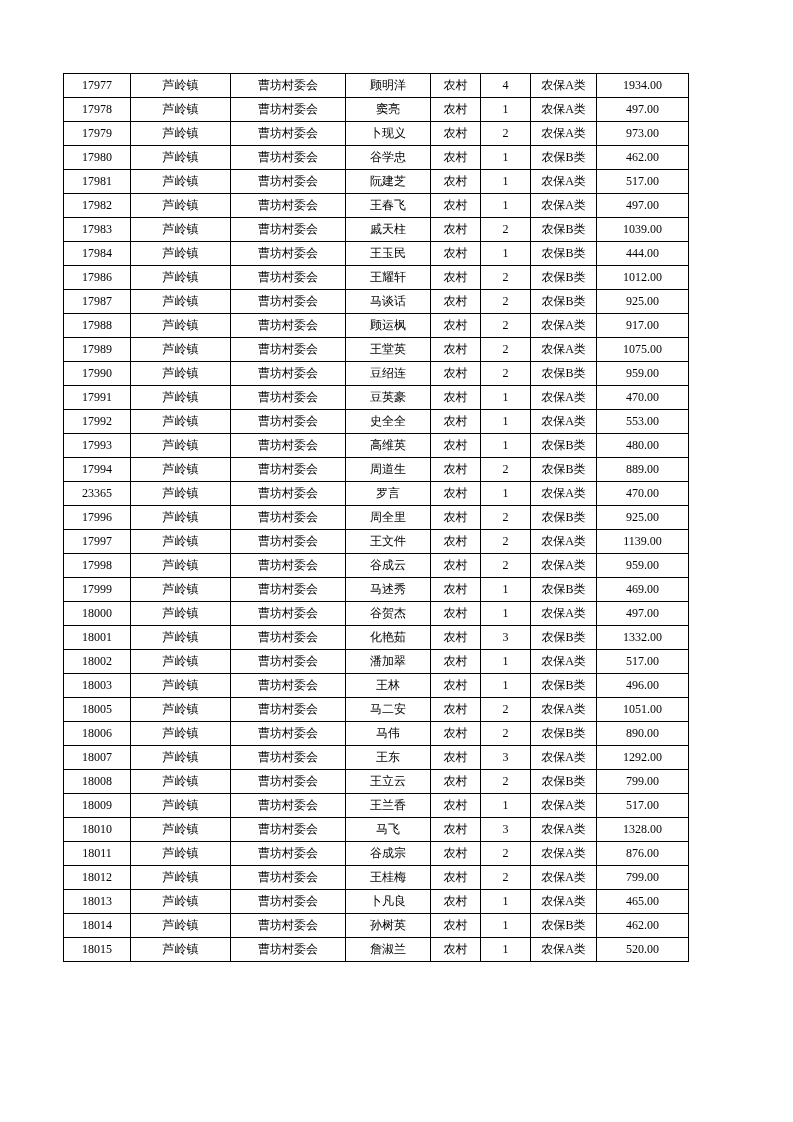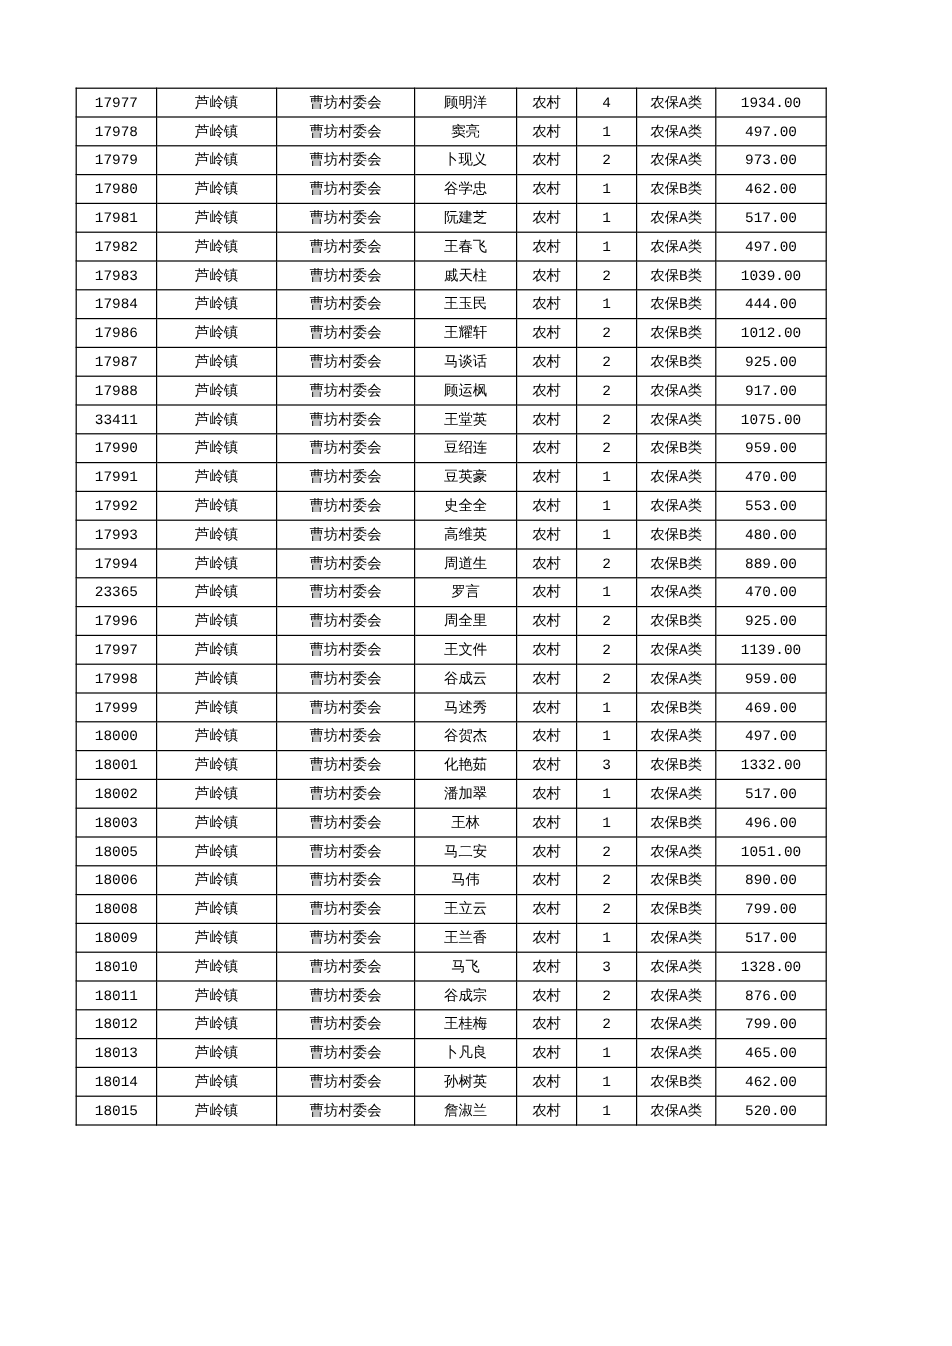--- a/index.html
+++ b/index.html
@@ -17,21 +17,20 @@
   .sheet {
     position: absolute;
     left: 63px;
     top: 73px;
     width: 625px;
   }
   table.data-table {
     border-collapse: collapse;
     width: 100%;
     table-layout: fixed;
-    font-family: Liberation Mono, monospace;
   }
   table.data-table td {
     border: 1px solid #000000;
     height: 24px;
     padding: 0 2px;
     font-size: 12px;
     text-align: center;
     vertical-align: middle;
     overflow: hidden;
     white-space: nowrap;
@@ -166,21 +165,21 @@
           <td>17988</td>
           <td>芦岭镇</td>
           <td>曹坊村委会</td>
           <td>顾运枫</td>
           <td>农村</td>
           <td>2</td>
           <td>农保A类</td>
           <td>917.00</td>
         </tr>
         <tr>
-          <td>33411</td>
+          <td>17989</td>
           <td>芦岭镇</td>
           <td>曹坊村委会</td>
           <td>王堂英</td>
           <td>农村</td>
           <td>2</td>
           <td>农保A类</td>
           <td>1075.00</td>
         </tr>
         <tr>
           <td>17990</td>
@@ -334,20 +333,30 @@
         </tr>
         <tr>
           <td>18006</td>
           <td>芦岭镇</td>
           <td>曹坊村委会</td>
           <td>马伟</td>
           <td>农村</td>
           <td>2</td>
           <td>农保B类</td>
           <td>890.00</td>
+        </tr>
+        <tr>
+          <td>18007</td>
+          <td>芦岭镇</td>
+          <td>曹坊村委会</td>
+          <td>王东</td>
+          <td>农村</td>
+          <td>3</td>
+          <td>农保A类</td>
+          <td>1292.00</td>
         </tr>
         <tr>
           <td>18008</td>
           <td>芦岭镇</td>
           <td>曹坊村委会</td>
           <td>王立云</td>
           <td>农村</td>
           <td>2</td>
           <td>农保B类</td>
           <td>799.00</td>

